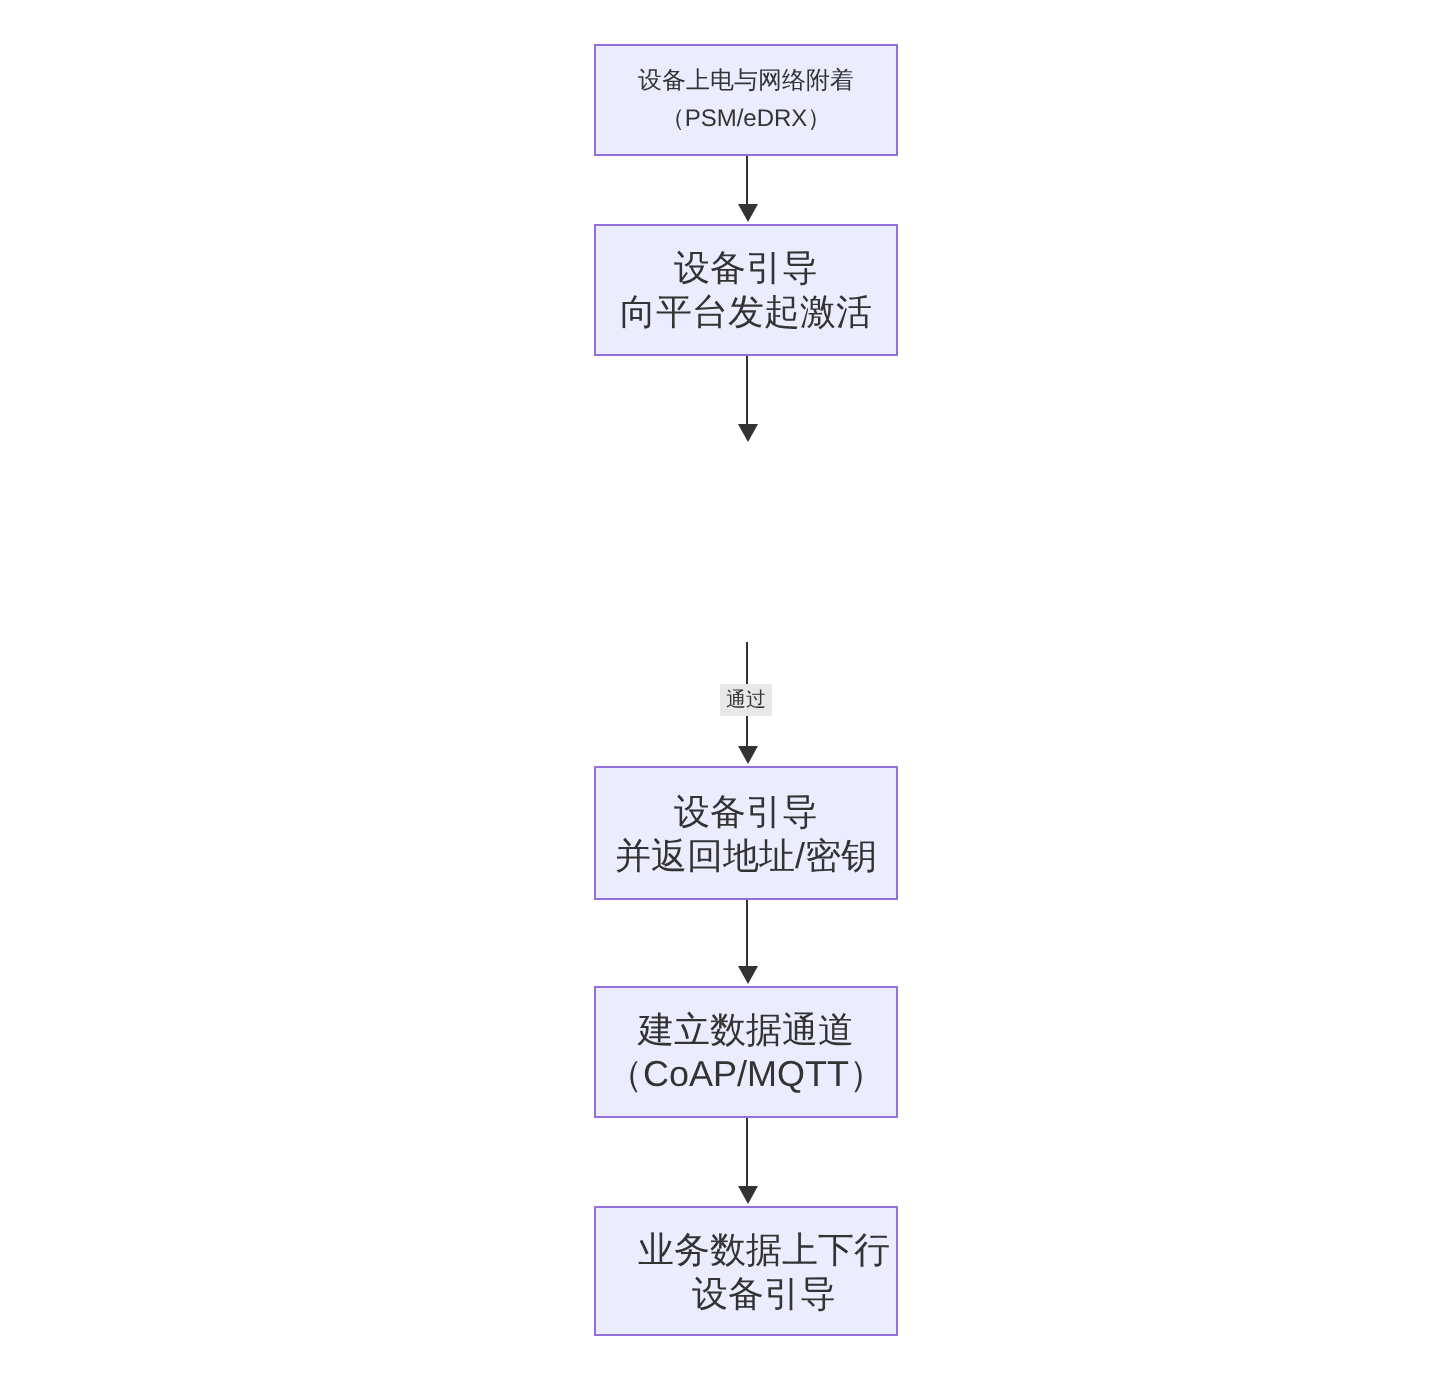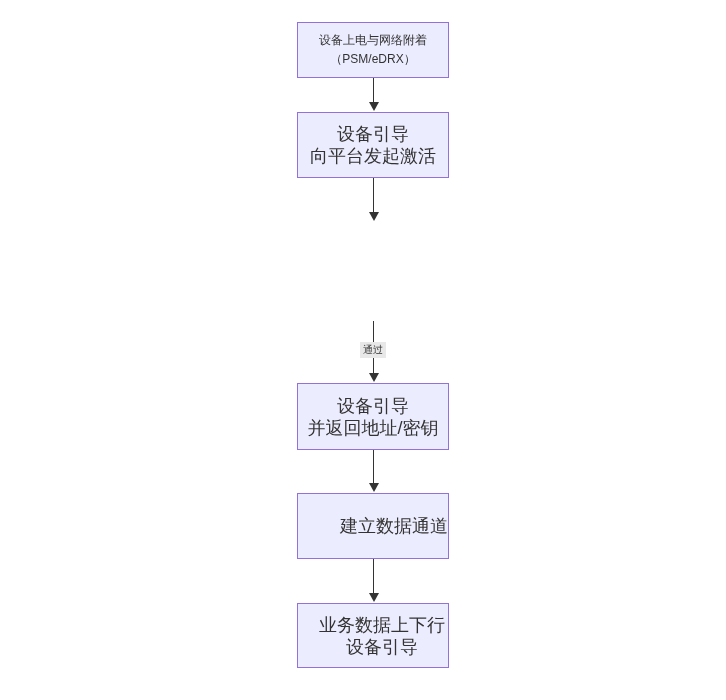--- a/index.html
+++ b/index.html
@@ -126,22 +126,23 @@
   <div class="node" style="left:297px; top:383px; height:67px;">
     <span>设备引导</span>
     <span>并返回地址/密钥</span>
   </div>
 
   <div class="edge" style="top:450px; height:42px;">
     <div class="edge-line"></div>
     <div class="edge-head"></div>
   </div>
 
-  <div class="node" style="left:297px; top:493px; height:66px;align-items:flex-end;">
+  <div class="node" style="left:297px; top:493px; height:66px;">
     <span>建立数据通道</span>
+    <span>（CoAP/MQTT）</span>
   </div>
 
   <div class="edge" style="top:559px; height:43px;">
     <div class="edge-line"></div>
     <div class="edge-head"></div>
   </div>
 
   <div class="node" style="left:297px; top:603px; height:65px;padding-left:18px;">
     <span>业务数据上下行</span>
     <span>设备引导</span>

